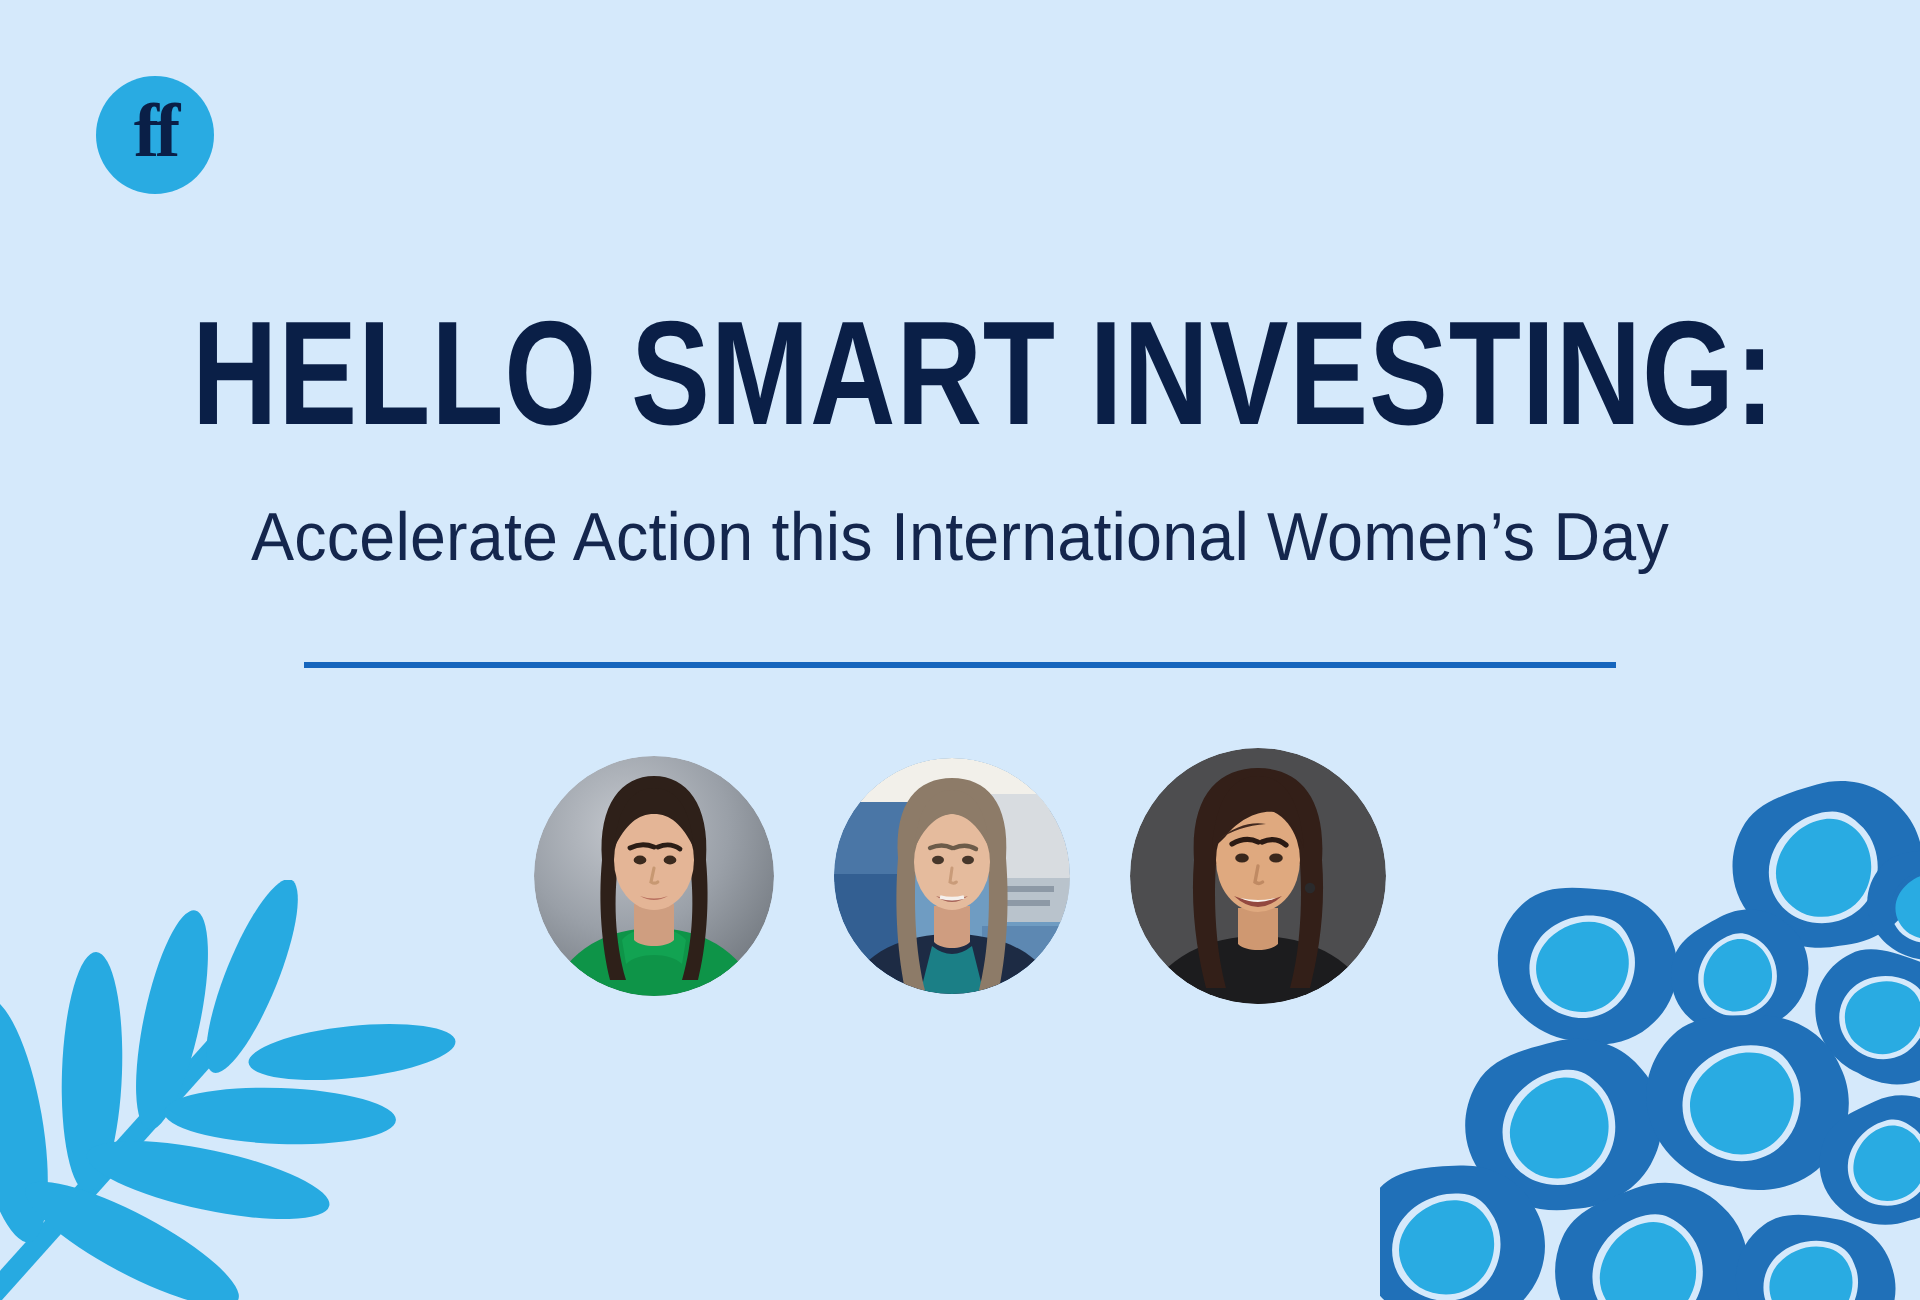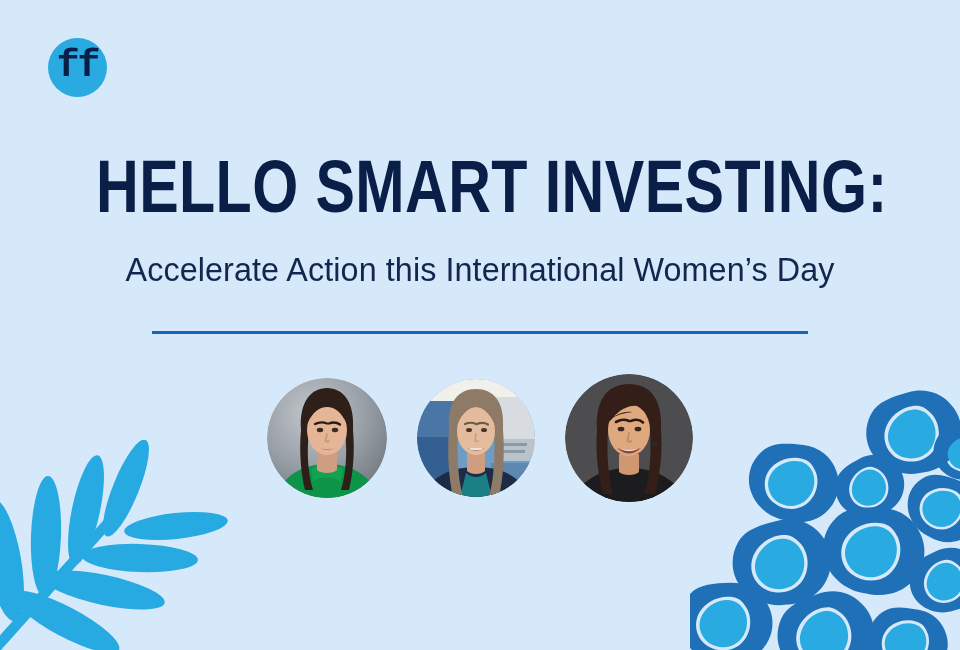--- a/index.html
+++ b/index.html
@@ -41,21 +41,21 @@
     top: 38px;
     width: 59px;
     height: 59px;
     border-radius: 50%;
     background: #29abe2;
     display: flex;
     align-items: center;
     justify-content: center;
   }
   #logo .mark {
-    font-family: Liberation Mono, monospace;
+    font-family: Liberation Serif, serif;
     font-weight: 700;
     font-size: 38px;
     line-height: 1;
     color: #0a1f47;
     letter-spacing: -2px;
     transform: translateY(-2px);
   }
 
   
   #headline {

